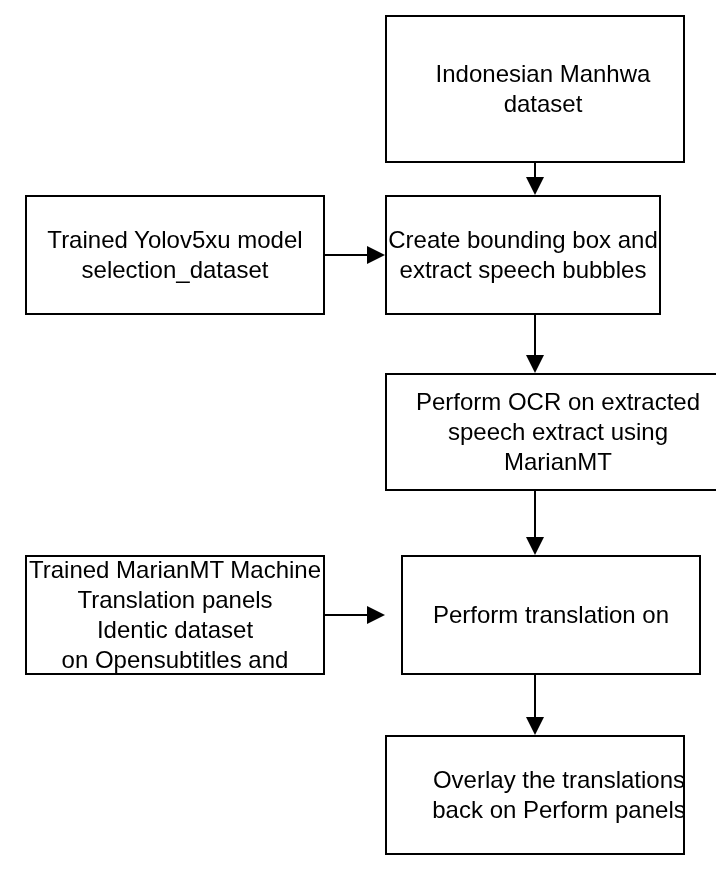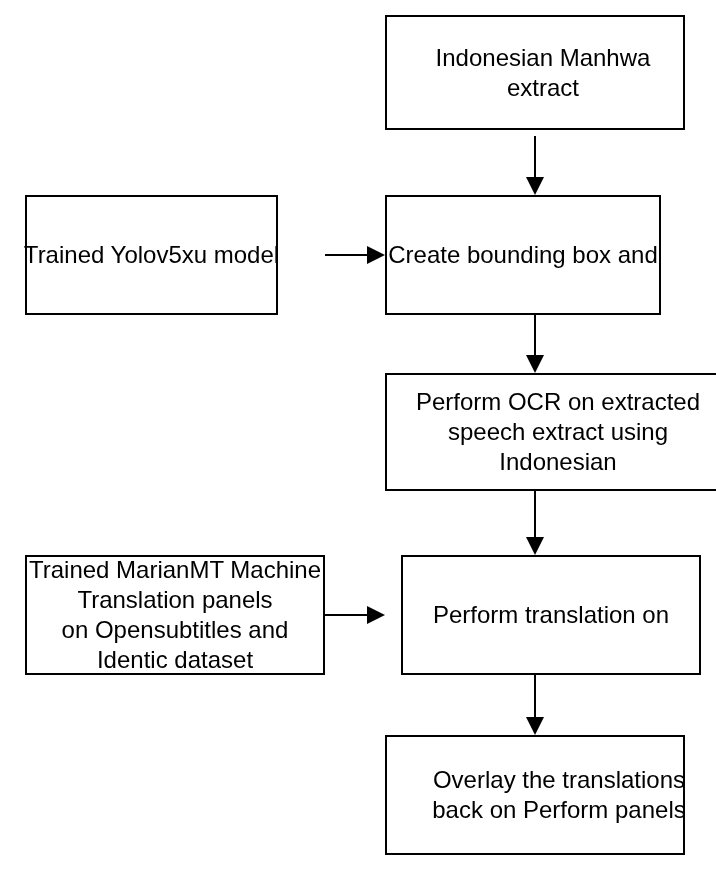--- a/index.html
+++ b/index.html
@@ -34,22 +34,22 @@
     text-align: center;
     font-size: 24px;
     line-height: 30px;
     color: #000000;
   }
   .node .line {
     display: block;
     white-space: pre;
   }
   
-  .n-manhwa   { left: 385px; top: 15px;  width: 300px; height: 115px; padding-left: 16px; }
-  .n-yolo     { left: 25px;  top: 195px; width: 253px; height: 120px; }
+  .n-manhwa   { left: 385px; top: 15px;  width: 300px; height: 148px; padding-left: 16px; }
+  .n-yolo     { left: 25px;  top: 195px; width: 300px; height: 120px; }
   .n-bbox     { left: 385px; top: 195px; width: 276px; height: 120px; }
   .n-ocr      { left: 385px; top: 373px; width: 346px; height: 118px; }
   .n-marianmt { left: 25px;  top: 555px; width: 300px; height: 120px; }
   .n-translate{ left: 385px; top: 555px; width: 300px; height: 120px; margin-left: 16px; }
   .n-overlay  { left: 385px; top: 735px; width: 300px; height: 120px; padding-left: 48px; }
 </style>
 </head>
 <body>
 
 <div class="canvas">
@@ -82,42 +82,44 @@
     </g>
 
     <g>
       <line x1="535" y1="675" x2="535" y2="718" stroke="#000000" stroke-width="2"></line>
       <polygon points="535,735 526,717 544,717" fill="#000000"></polygon>
     </g>
   </svg>
 
   <div class="node n-manhwa">
     <span class="line">Indonesian Manhwa</span>
-    <span class="line">extract</span>
+    <span class="line">dataset</span>
   </div>
 
   <div class="node n-yolo">
     <span class="line">Trained Yolov5xu model</span>
+    <span class="line">selection_dataset</span>
   </div>
 
   <div class="node n-bbox">
     <span class="line">Create bounding box and</span>
+    <span class="line">extract speech bubbles</span>
   </div>
 
   <div class="node n-ocr">
     <span class="line">Perform OCR on extracted</span>
     <span class="line">speech extract using</span>
-    <span class="line">Indonesian</span>
+    <span class="line">MarianMT</span>
   </div>
 
   <div class="node n-marianmt">
     <span class="line">Trained MarianMT Machine</span>
     <span class="line">Translation panels</span>
+    <span class="line">Identic dataset</span>
     <span class="line">on Opensubtitles and</span>
-    <span class="line">Identic dataset</span>
   </div>
 
   <div class="node n-translate">
     <span class="line">Perform translation on</span>
   </div>
 
   <div class="node n-overlay">
     <span class="line">Overlay the translations</span>
     <span class="line">back on Perform panels</span>
   </div>

